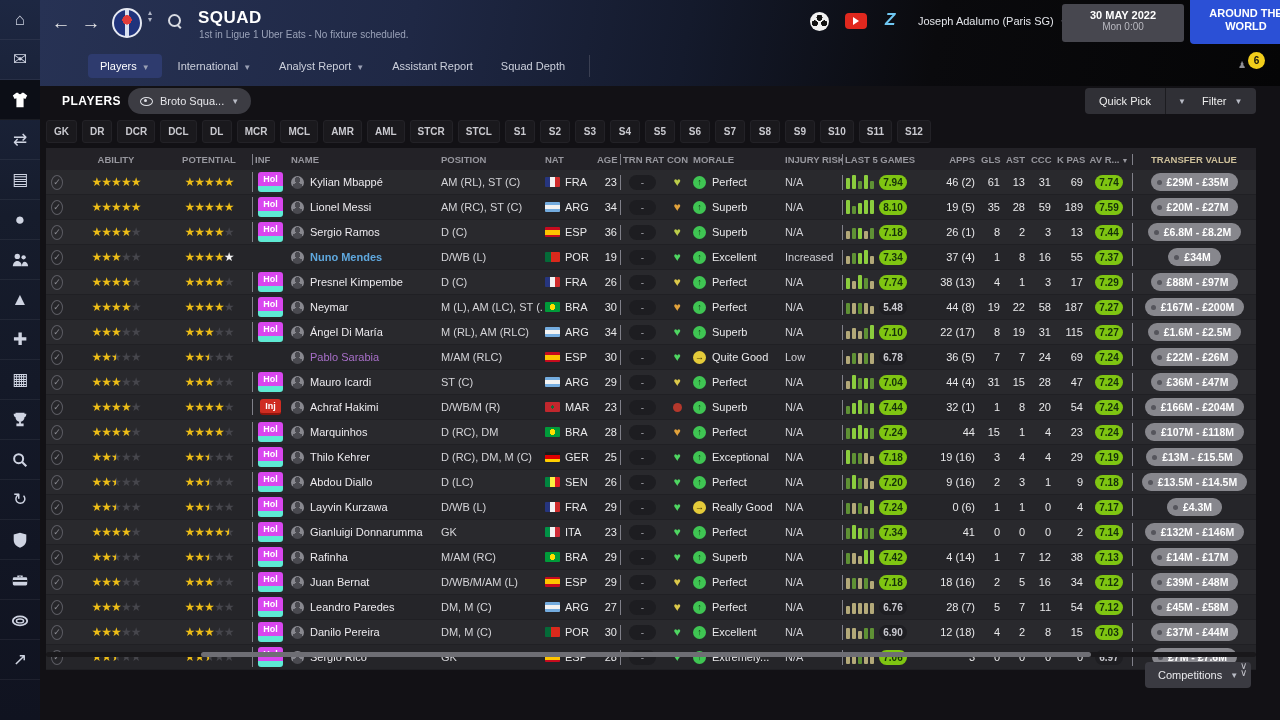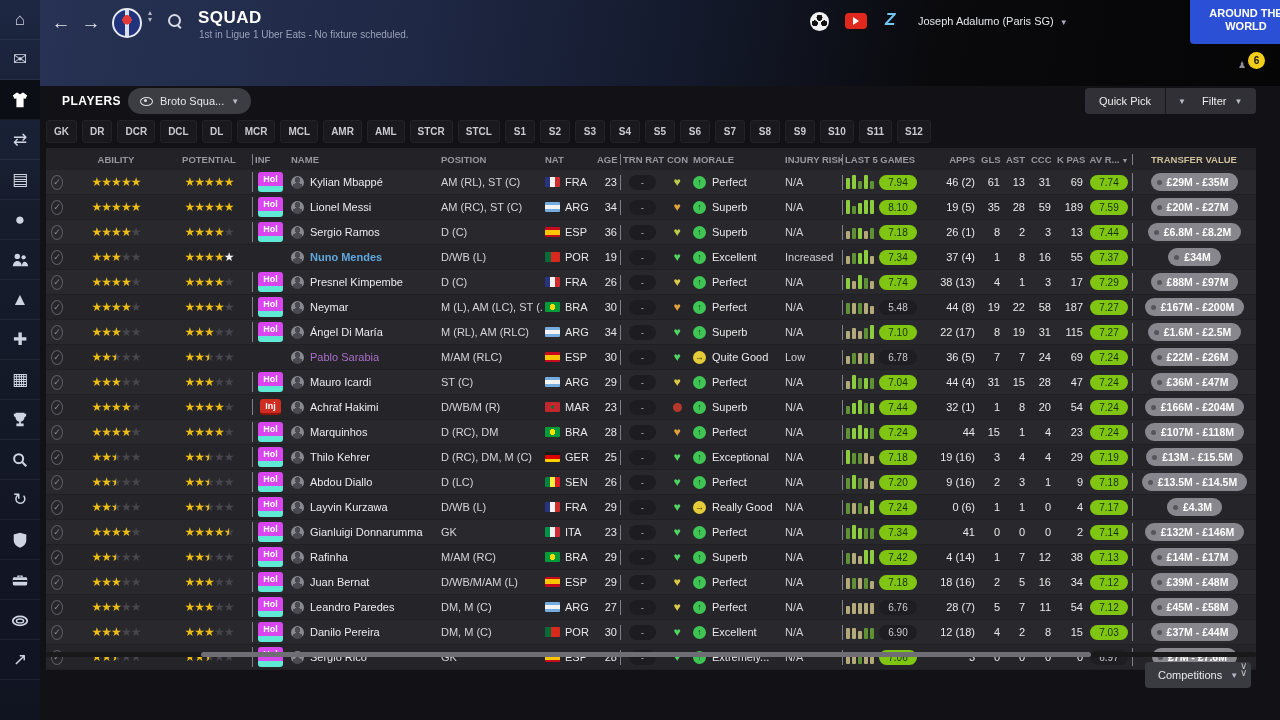--- a/index.html
+++ b/index.html
@@ -109,21 +109,21 @@
   .pname.purple{color:#a86fc9;}
   .trn{background:#1d1d21;border-radius:9px;color:#9a9aa1;font-size:10px;padding:2px 12px;}
   .heart{font-size:12px;}
   .condot{width:9px;height:9px;border-radius:50%;background:#b5382c;display:inline-block;}
   .mor-ico{width:13px;height:13px;border-radius:50%;display:inline-flex;align-items:center;justify-content:center;
            font-size:9px;color:#103a14;font-weight:bold;margin-right:6px;flex:none;}
   .mor-g{background:#3fc553;}
   .mor-y{background:#e4cb3a;color:#4a3d08;}
   .bars{display:flex;align-items:flex-end;gap:2px;height:14px;margin-right:5px;}
   .bars i{width:4px;display:block;border-radius:1px;}
-  .pill{border-radius:9px;font-size:10px;font-weight:normal;padding:2px 0;width:38px;text-align:center;}
+  .pill{border-radius:9px;font-size:10px;font-weight:bold;padding:2px 0;width:28px;text-align:center;}
   .pill.green{background:#7fc512;color:#15300a;}
   .pill.dark{background:#1e1e22;color:#c9c9cf;}
   .vpill{background:#87878d;color:#fff;border-radius:10px;font-size:10.5px;font-weight:bold;
          padding:3px 10px 3px 16px;position:relative;white-space:nowrap;}
   .vpill:before{content:"";position:absolute;left:6px;top:50%;margin-top:-2.5px;width:5px;height:5px;
                 border-radius:50%;background:#55555c;}
   
   #hscroll{position:absolute;left:46px;top:652px;width:1210px;height:5px;background:#19181b;border-radius:3px;}
   #hscroll .thumb{position:absolute;left:155px;width:890px;height:5px;background:#6e6e74;border-radius:3px;cursor:pointer;}
   #competitions{position:absolute;left:1145px;top:662px;height:26px;background:#3a3a41;border-radius:4px;
@@ -199,25 +199,37 @@
       <div class="navarrow" style="left:38px">→</div>
       <div id="crest"></div>
       <div id="crest-carets">▴<br>▾</div>
       <div id="search-top"><span class="mag"></span></div>
       <div id="page-title">SQUAD</div>
       <div id="page-sub">1st in Ligue 1 Uber Eats - No fixture scheduled.</div>
       <div class="topicon" id="ball-icon"></div>
       <div class="topicon" id="yt-icon"></div>
       <div class="topicon" id="z-icon">Z</div>
       <div id="manager"><span>Joseph Adalumo (Paris SG)</span><span class="car">▼</span></div>
+      <div id="datebox">
+        <div class="d1">30 MAY 2022</div>
+        <div class="d2">Mon 0:00</div>
+      </div>
       <div id="continue">
         <div class="lbl">AROUND THE WORLD</div>
 
       </div>
     </div>
+    <div id="tabs">
+        <div class="tab active"><span>Players</span><span class="car">▼</span></div>
+        <div class="tab"><span>International</span><span class="car">▼</span></div>
+        <div class="tab"><span>Analyst Report</span><span class="car">▼</span></div>
+        <div class="tab"><span>Assistant Report</span></div>
+        <div class="tab"><span>Squad Depth</span></div>
+        <div class="vsep"></div>
+      </div>
   </div>
 
   <div id="notif-ico">♟</div>
   <div id="notif">6</div>
 
   <div id="toolbar">
     <div id="players-lbl">PLAYERS</div>
     <div id="viewpill">
       <span class="eye"></span>
       <span>Broto Squa...</span>

